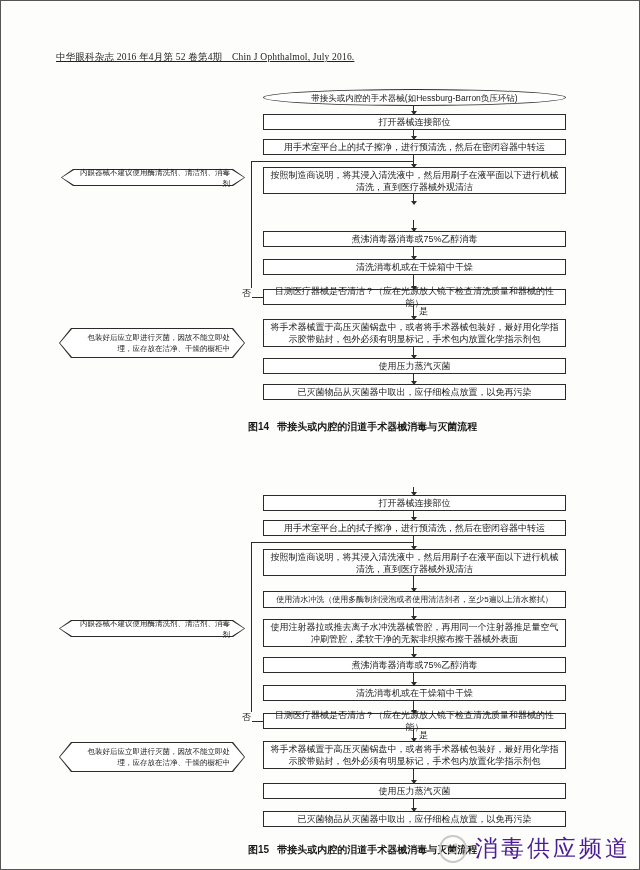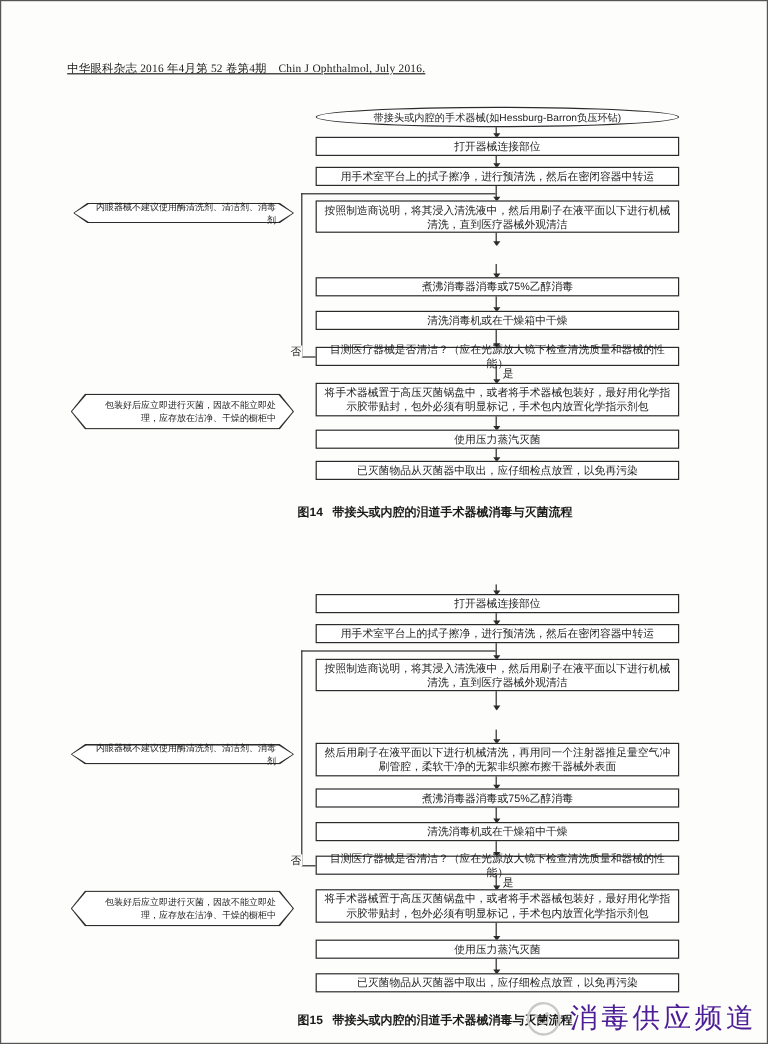--- a/index.html
+++ b/index.html
@@ -97,22 +97,23 @@
     <span class="cno">图14</span><span>带接头或内腔的泪道手术器械消毒与灭菌流程</span>
   </div>
 
   <div class="conn" style="top:486px;height:8px;"></div>
   <div class="fbox" style="top:494px;height:16px;">打开器械连接部位</div>
   <div class="conn" style="top:510px;height:9px;"></div>
   <div class="fbox" style="top:519px;height:16px;">用手术室平台上的拭子擦净，进行预清洗，然后在密闭容器中转运</div>
   <div class="conn" style="top:535px;height:13px;"></div>
   <div class="fbox ml" style="top:548px;height:27px;">按照制造商说明，将其浸入清洗液中，然后用刷子在液平面以下进行机械清洗，直到医疗器械外观清洁</div>
   <div class="conn" style="top:575px;height:15px;"></div>
+  <div class="fbox" style="top:590px;height:17px;font-size:8px;">使用清水冲洗（使用多酶制剂浸泡或者使用清洁剂者，至少5遍以上清水擦拭）</div>
   <div class="conn" style="top:607px;height:11px;"></div>
-  <div class="fbox ml" style="top:618px;height:28px;">然后用刷子在液平面以下进行机械清洗，再用同一个注射器推足量空气冲刷管腔，柔软干净的无絮非织擦布擦干器械外表面</div>
+  <div class="fbox ml" style="top:618px;height:28px;">使用注射器拉或推去离子水冲洗器械管腔，再用同一个注射器推足量空气冲刷管腔，柔软干净的无絮非织擦布擦干器械外表面</div>
   <div class="conn" style="top:646px;height:10px;"></div>
   <div class="fbox" style="top:656px;height:16px;">煮沸消毒器消毒或75%乙醇消毒</div>
   <div class="conn" style="top:672px;height:12px;"></div>
   <div class="fbox" style="top:684px;height:16px;">清洗消毒机或在干燥箱中干燥</div>
   <div class="conn" style="top:700px;height:12px;"></div>
   <div class="fbox" style="top:712px;height:16px;">目测医疗器械是否清洁？（应在光源放大镜下检查清洗质量和器械的性能）</div>
 
   <div class="loop-h" style="left:250px;top:541px;width:162px;"></div>
   <div class="loop-v" style="left:250px;top:541px;height:179px;"></div>
   <div class="loop-h" style="left:250px;top:720px;width:12px;"></div>

